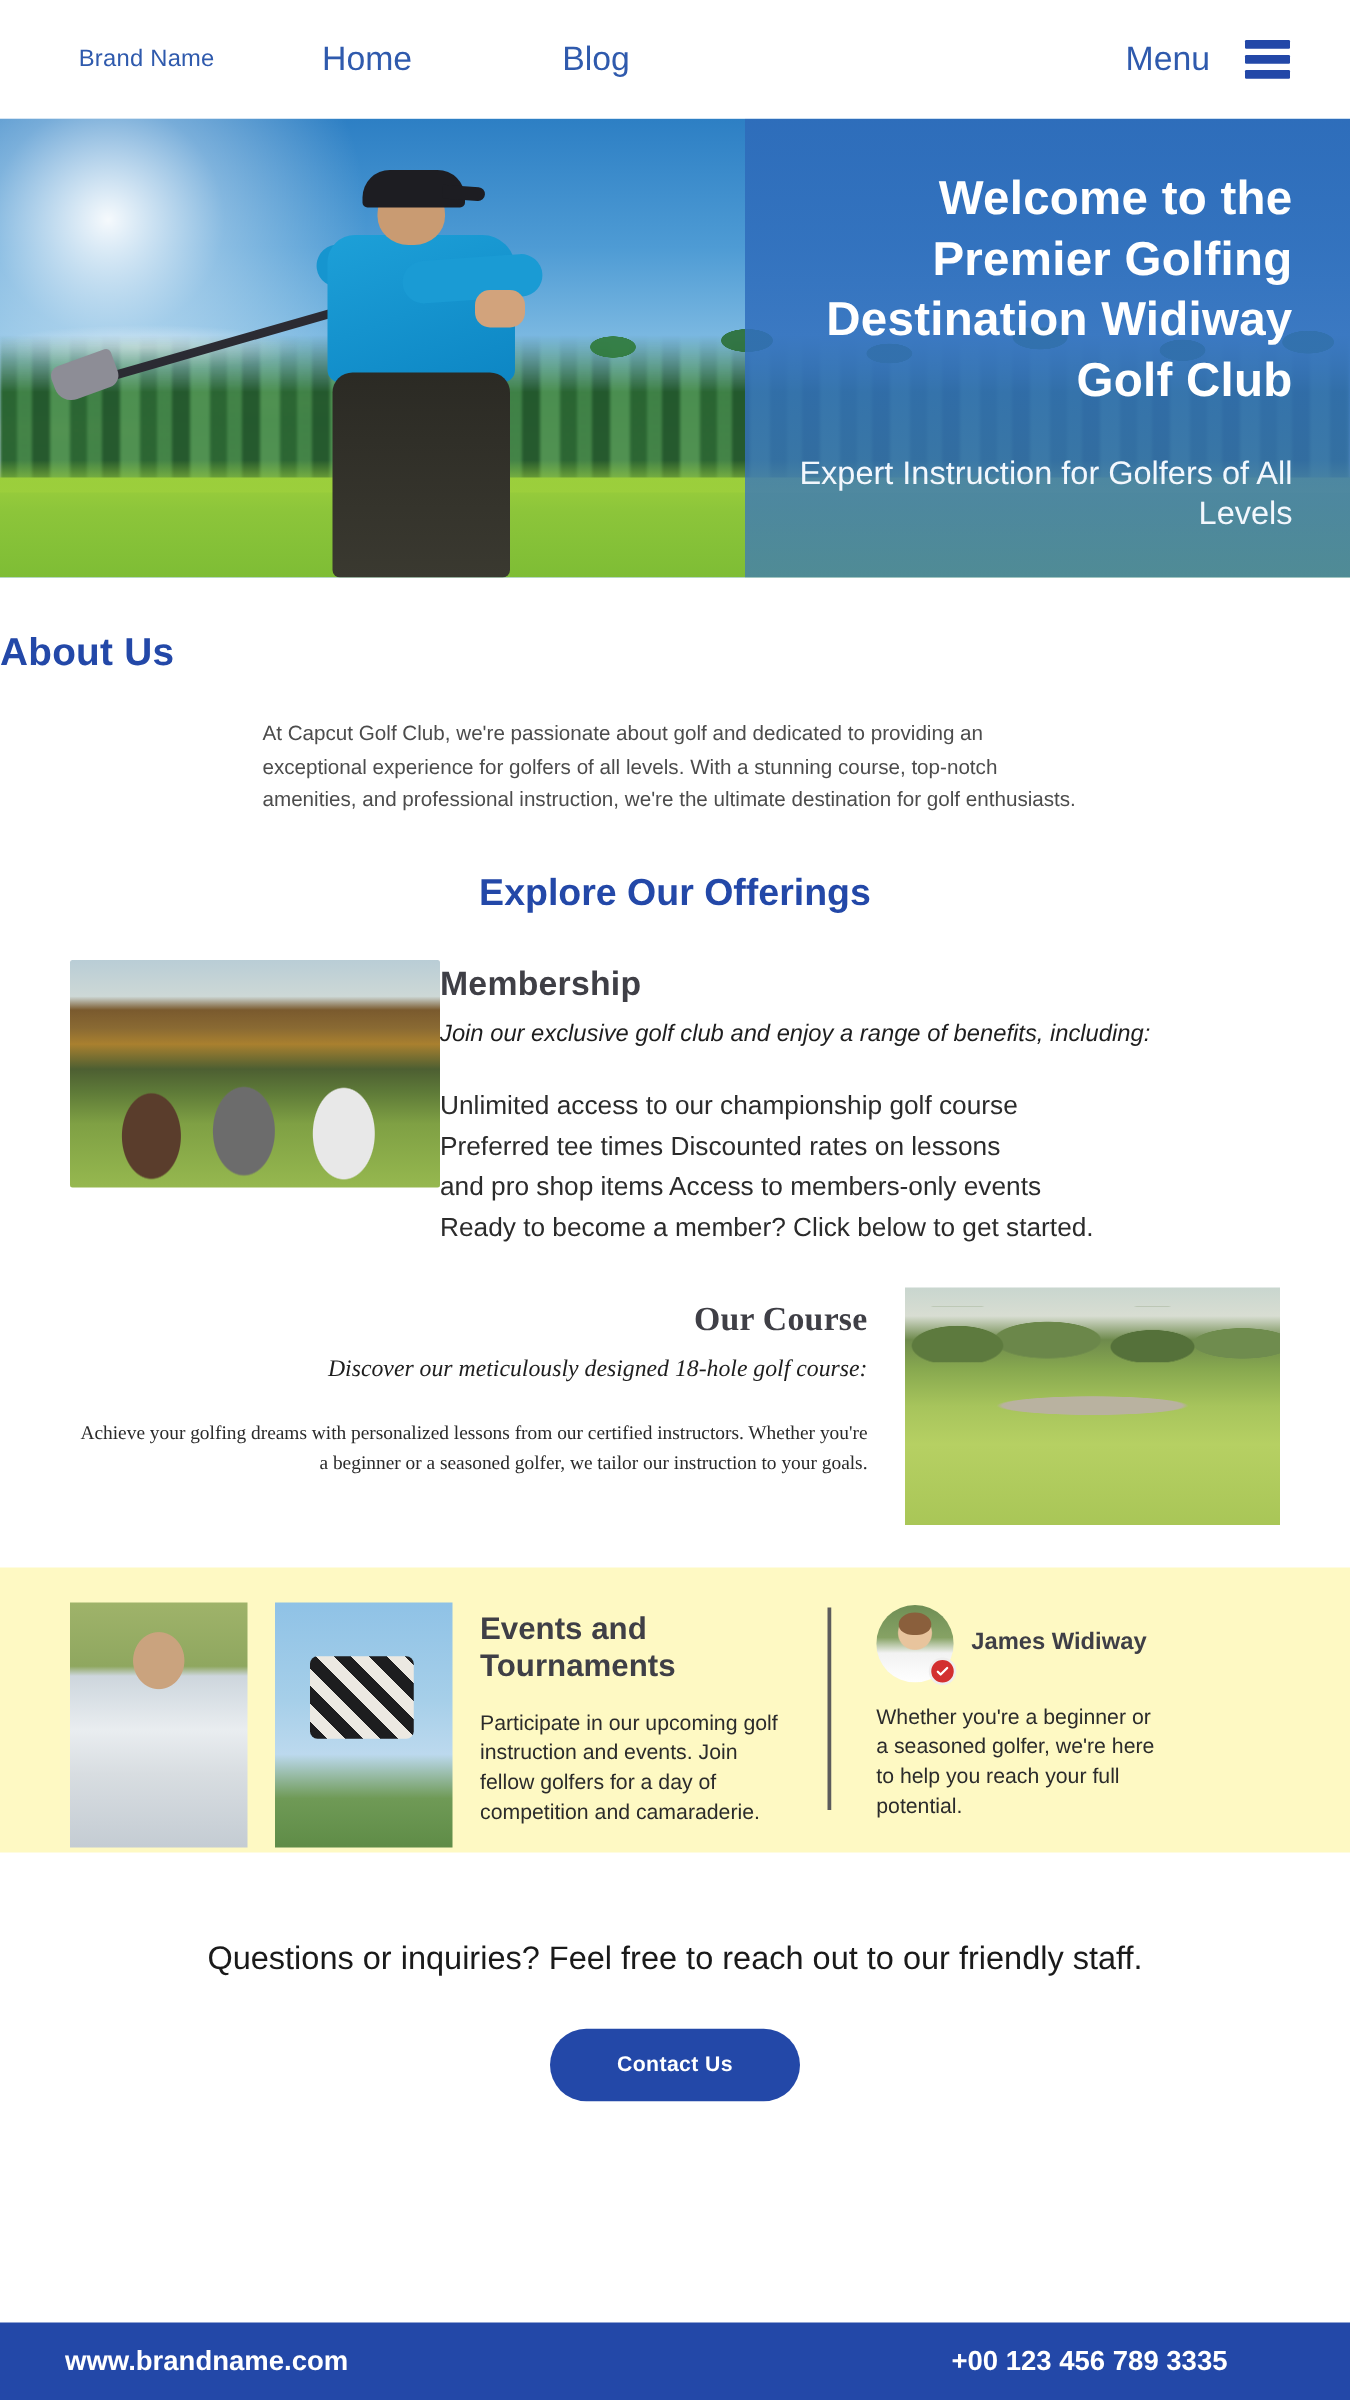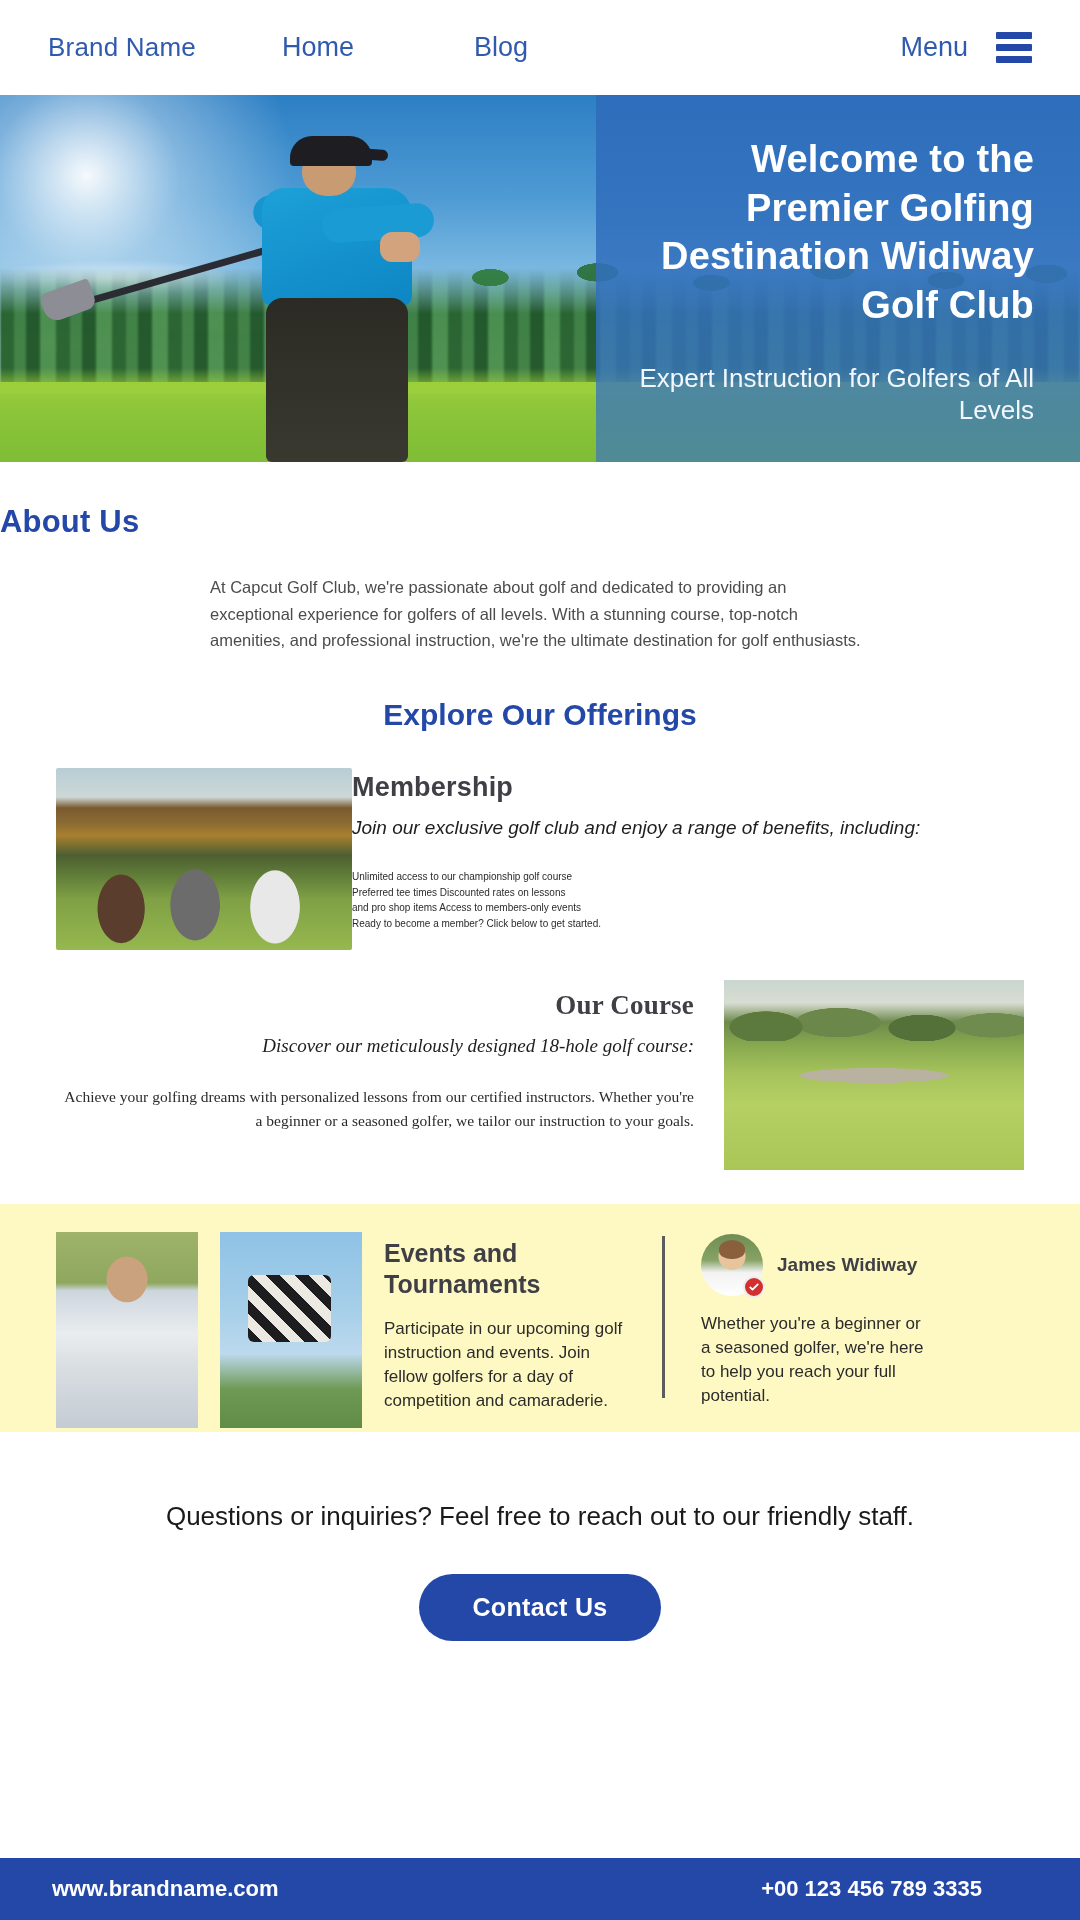--- a/index.html
+++ b/index.html
@@ -17,23 +17,24 @@
   .navbar {
     height: 95px;
     background: #ffffff;
     display: flex;
     align-items: center;
     padding: 0 48px;
     position: relative;
   }
   .brand {
     color: #2f5aad;
-    font-size: 26px;
+    font-size: 19px;
     letter-spacing: .2px;
     white-space: nowrap;
+    margin-left: 15px;
   }
   .nav-links {
     display: flex;
     align-items: center;
     gap: 120px;
     margin-left: 86px;
   }
   .nav-link {
     color: #2f5aad;
     font-size: 27px;
@@ -177,21 +178,21 @@
       radial-gradient(ellipse 42px 62px at 74% 56%, #e8e8e8 0 58%, transparent 60%);
   }
   .card-body { flex: 1; padding-top: 4px; }
   .card-title {
     color: #3f3f46; font-size: 27px; font-weight: bold; letter-spacing: .2px;
   }
   .card-lead {
     margin-top: 12px; color: #1e1e1e; font-size: 19px; font-style: italic; line-height: 1.38;
   }
   .card-list {
-    margin-top: 28px; color: #2b2b2b; font-size: 10px; line-height: 1.55; white-space: pre-line;
+    margin-top: 28px; color: #2b2b2b; font-size: 21px; line-height: 1.55; white-space: pre-line;
   }
 
   
   .row-rev { display: flex; margin-top: 30px; padding: 0 56px; gap: 30px; align-items: flex-start; font-family: Liberation Serif, serif; }
   .row-rev .card-body { text-align: right; padding-top: 10px; }
   .course-img {
     width: 300px; height: 190px; flex: 0 0 300px; overflow: hidden; position: relative;
     background: linear-gradient(to bottom, #c9d6cf 0%, #d8ddd2 12%, #6e8a4c 22%, #87a84f 34%, #a7c45c 50%, #b6d063 66%, #a9c657 100%);
   }
   .course-img::before {
@@ -261,21 +262,21 @@
   
   .contact { text-align: center; padding: 46px 0 0; }
   .contact-text { color: #1a1a1a; font-size: 26px; line-height: 1.34; margin-top: 21px; }
   .contact-btn {
     margin: 40px auto 0;
     display: block;
     background: #2348a8;
     color: #ffffff;
     border: none;
     border-radius: 34px;
-    font-size: 25px;
+    font-size: 17px;
     font-weight: bold;
     font-family: "Liberation Sans", sans-serif;
     padding: 19px 54px;
     cursor: pointer;
     letter-spacing: .3px;
   }
 
   
   .footer {
     position: absolute; left: 0; right: 0; bottom: 0;

